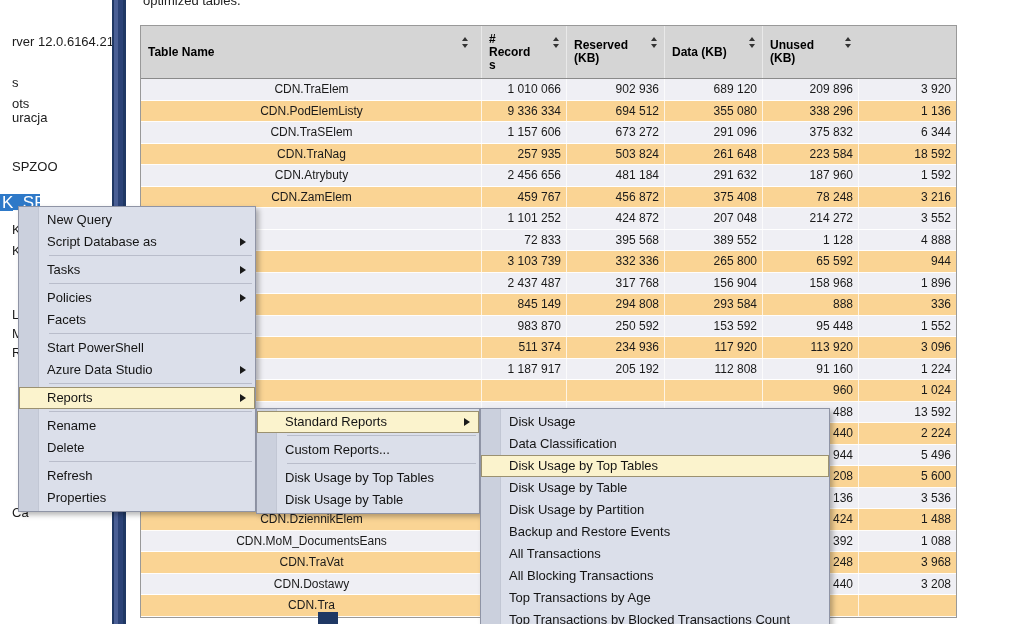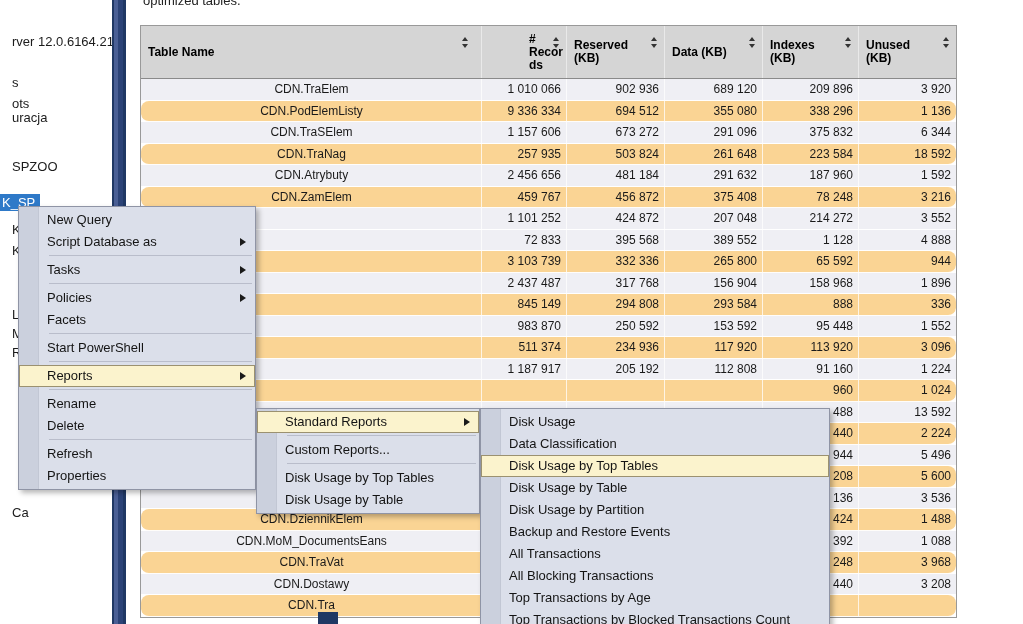--- a/index.html
+++ b/index.html
@@ -6,54 +6,54 @@
   html,body { background:#fff; }
   #root {
     position:relative; width:1023px; height:624px; overflow:hidden;
     background:#fff; font-family:"Liberation Sans", sans-serif; color:#1a1a1a;
   }
   
   .sidebar { position:absolute; left:0; top:0; width:112px; height:624px; background:#fff; }
   .tree-frag { position:absolute; left:0; height:16px; font-size:13px; line-height:16px; color:#1b1b1b; white-space:nowrap;margin-left:12px; }
   .tree-sel {
     position:absolute; left:0; top:194px; width:40px; height:17px;
-    background:var(--selection_blue); color:#fff; font-size:13px; line-height:17px;
+    background:var(--selection_blue); color:#fff; font-size:17px; line-height:17px;
     padding-left:2px; overflow:hidden; white-space:nowrap;
   }
   
   .strip {
     position:absolute; left:112px; top:0; width:14px; height:624px;
     background:linear-gradient(90deg,#203864 0 2px,#4a5f95 2px 6px,#2c4377 6px 11px,#203864 11px 14px);
   }
   
   .intro { position:absolute; left:143px; top:-7px; font-size:13px; color:#222; }
   .tbl { position:absolute; left:140px; top:25px; width:817px; border:1px solid #999; background:#fff; }
   .thead {
     display:grid; grid-template-columns:340px 85px 98px 98px 96px 98px;
     background:var(--header_bg); height:53px; border-bottom:1px solid #8a8a8a;
   }
   .th { position:relative; display:flex; align-items:center; padding-left:7px;
         font-weight:bold; font-size:12px; color:#000; border-left:1px solid #e9e9e9; }
   .th.c0 { border-left:none; }
   .th-label { display:inline-block; }
-  .th.c1 .th-label { max-width:42px; overflow-wrap:anywhere; line-height:13px;margin-left:40px; }
+  .th.c1 .th-label { max-width:42px; overflow-wrap:anywhere; line-height:13px; }
   .th.c2 .th-label, .th.c4 .th-label, .th.c5 .th-label { max-width:60px; line-height:13px; }
   .sort { position:absolute; top:11px; }
   .th .sort { right:7px; }
   .th.c0 .sort { right:13px; }
   .sort .up, .sort .dn { display:block; width:0; height:0;
       border-left:3.5px solid transparent; border-right:3.5px solid transparent; }
   .sort .up { border-bottom:4.5px solid #333; margin-bottom:2.5px; }
   .sort .dn { border-top:4.5px solid #333; }
   .tbody .row {
     display:grid; grid-template-columns:340px 85px 98px 98px 96px 98px;
     height:21.5px; border-bottom:1px solid rgba(255,255,255,.95);
   }
   .row.base { background:var(--row_base); }
-  .row.alt  { background:var(--row_alt);border-radius:8px; }
+  .row.alt  { background:var(--row_alt); }
   .cell { font-size:12px; line-height:20px; white-space:nowrap; overflow:hidden;
           border-left:1px solid rgba(255,255,255,.75); padding:0 5px 0 6px; }
   .cell.name { border-left:none;text-align:center; }
   .cell.num { text-align:right; }
   
   .menu {
     position:absolute; background:var(--menu_bg); border:1px solid #8f94a5;
     box-shadow:3px 3px 5px rgba(0,0,0,.28); padding:2px 0; z-index:10;
   }
   .menu::before { content:""; position:absolute; left:0; top:0; bottom:0; width:19px;
@@ -120,27 +120,20 @@
               <span class="dn"></span>
             </div>
           </div>
           <div class="th c3">
             <div class="th-label">Data (KB)</div>
             <div class="sort">
               <span class="up"></span>
               <span class="dn"></span>
             </div>
           </div>
-          <div class="th c4">
-            <div class="th-label">Indexes (KB)</div>
-            <div class="sort">
-              <span class="up"></span>
-              <span class="dn"></span>
-            </div>
-          </div>
           <div class="th c5">
             <div class="th-label">Unused (KB)</div>
             <div class="sort">
               <span class="up"></span>
               <span class="dn"></span>
             </div>
           </div>
         </div>
       <div class="tbody" id="tbody">
           <div class="row base">
@@ -366,20 +359,24 @@
         <div class="mi-label">Policies</div>
         <div class="mi-arrow"></div>
       </div>
       <div class="mi">
         <div class="mi-label">Facets</div>
       </div>
       <div class="msep"></div>
       <div class="mi">
         <div class="mi-label">Start PowerShell</div>
       </div>
+      <div class="mi">
+        <div class="mi-label">Azure Data Studio</div>
+        <div class="mi-arrow"></div>
+      </div>
       <div class="msep"></div>
       <div class="mi hl">
         <div class="mi-label">Reports</div>
         <div class="mi-arrow"></div>
       </div>
       <div class="msep"></div>
       <div class="mi">
         <div class="mi-label">Rename</div>
       </div>
       <div class="mi">

